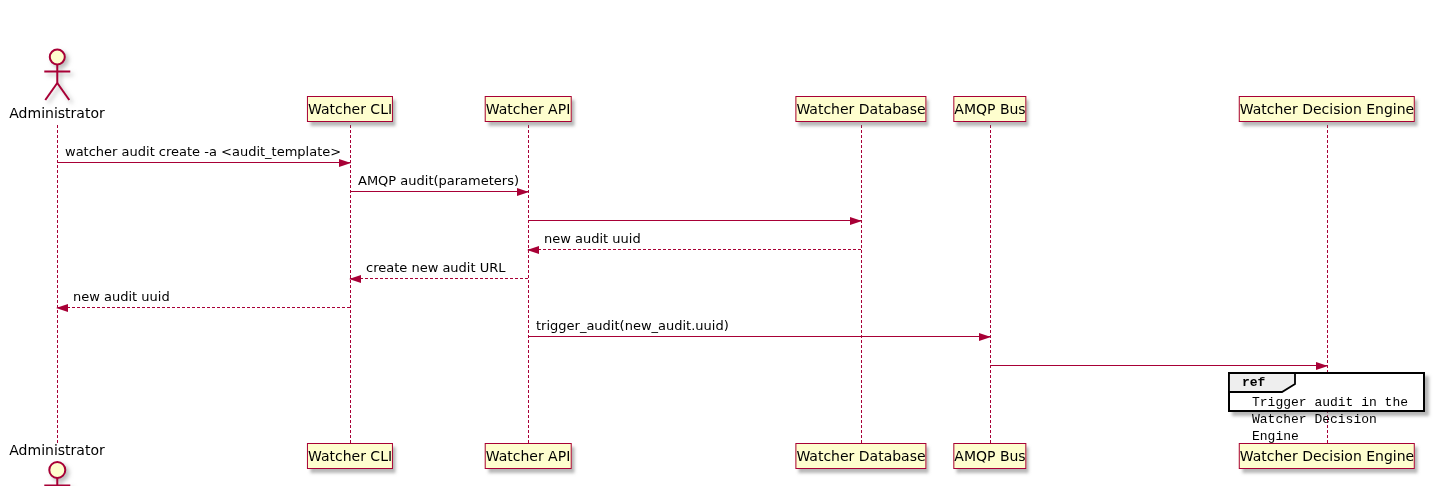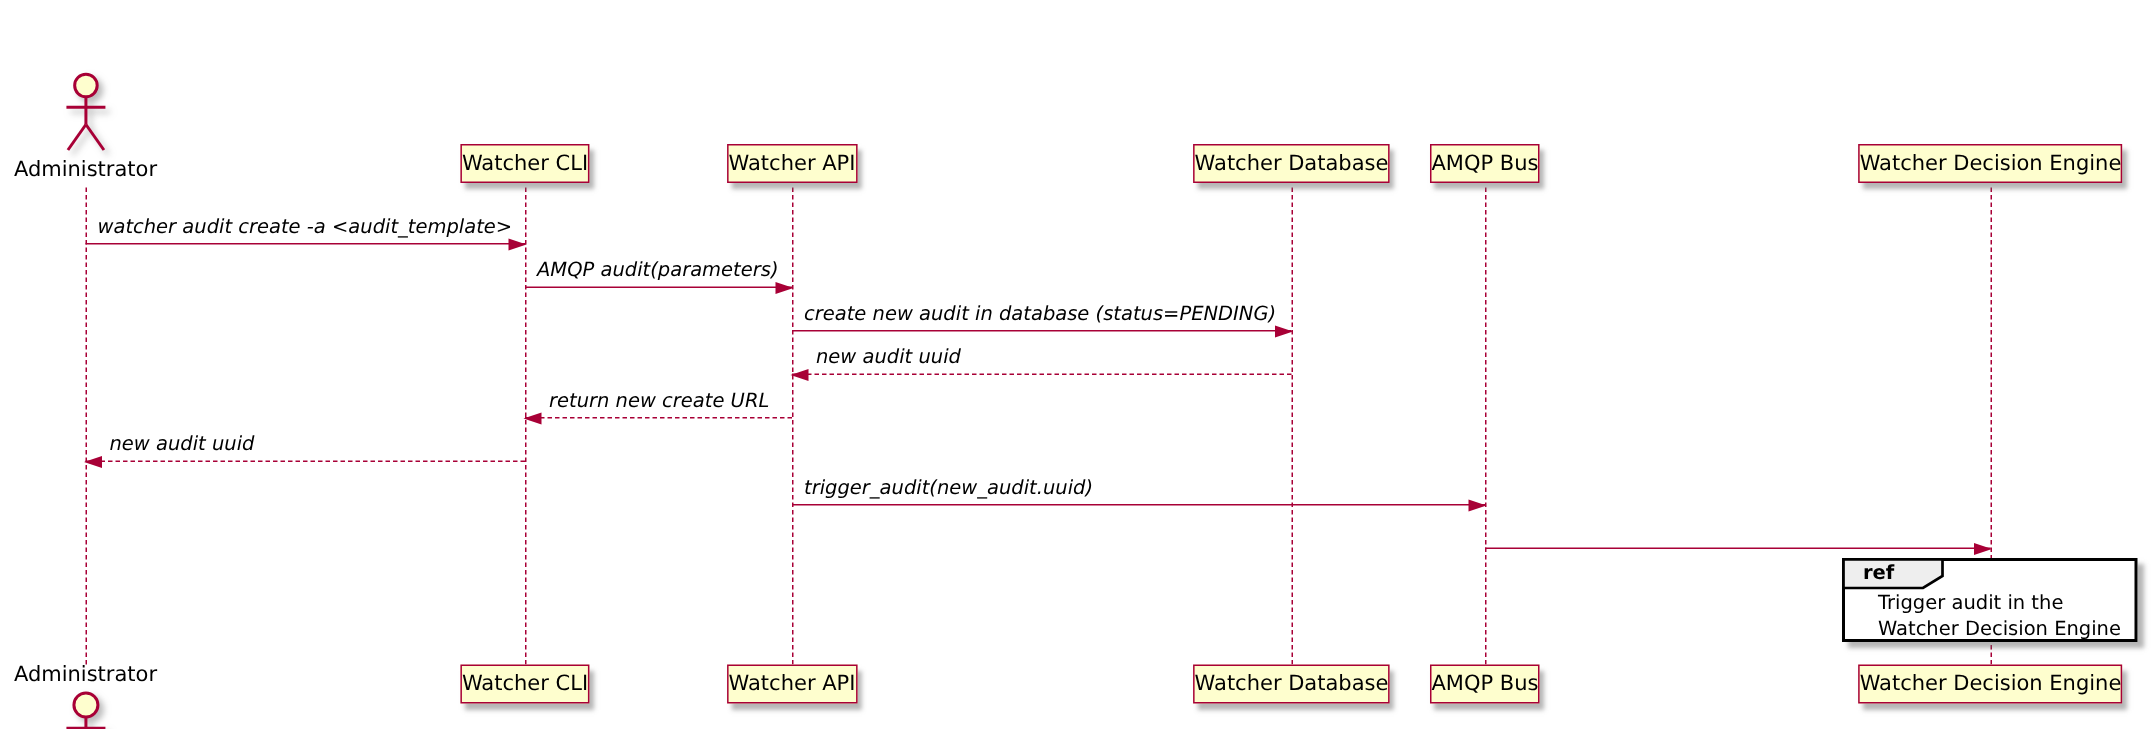--- a/index.html
+++ b/index.html
@@ -18,36 +18,37 @@
     background:#FEFECE;border:1.7px solid #A80036;
     padding:4px 0;font-size:14px;white-space:nowrap;
     box-shadow:3px 4px 3px rgba(110,110,110,0.5);
   }
   .actor{
     position:absolute;transform:translateX(-50%);
     display:flex;flex-direction:column;align-items:center;
   }
   .actor svg{filter:drop-shadow(3px 3px 2px rgba(120,120,120,0.5));}
   .actor-label{font-size:14px;white-space:nowrap;line-height:17px;}
-  .msg{position:absolute;height:22px;border-bottom:1.2px solid #A80036;font-style:italic;}
+  .msg{position:absolute;height:22px;border-bottom:1.2px solid #A80036;}
   .msg.dashed{border-bottom-style:dashed;}
   .mlabel{
     display:block;position:absolute;bottom:2px;left:0;
     white-space:nowrap;line-height:16px;
   }
   .pad-r .mlabel{padding-left:8px;}
   .pad-l .mlabel{padding-left:16px;}
   .arrowhead{position:absolute;width:0;height:0;
     border-top:4.5px solid transparent;border-bottom:4.5px solid transparent;}
   .arrow-right{right:-1px;bottom:-5px;border-left:12px solid #A80036;}
   .arrow-left{left:-1px;bottom:-5px;border-right:12px solid #A80036;}
   .ref{
-    position:absolute;left:1228px;top:328px;width:197px;height:56px;
+    position:absolute;left:1228px;top:328px;width:197px;height:40px;
     box-sizing:border-box;background:#ffffff;border:2px solid #000;
     box-shadow:4px 4px 3px rgba(110,110,110,0.5);
+    font-family:Liberation Mono, monospace;
   }
   .ref-tab-svg{position:absolute;left:-2px;top:-2px;}
   .ref-kw{position:absolute;left:12px;top:1px;font-weight:bold;font-size:13px;}
   .ref-body{padding:20px 6px 2px 22px;line-height:17px;font-size:13px;border-radius:19px;}
 </style>
 </head>
 <body>
 
 <div class="diagram">
 
@@ -94,29 +95,28 @@
 
   <div class="msg pad-r" style="left:57px;top:96px;width:293px">
     <span class="mlabel">watcher audit create -a &lt;audit_template&gt;</span>
     <span class="arrowhead arrow-right"></span>
   </div>
   <div class="msg pad-r" style="left:350px;top:125px;width:178px">
     <span class="mlabel">AMQP audit(parameters)</span>
     <span class="arrowhead arrow-right"></span>
   </div>
   <div class="msg pad-r" style="left:528px;top:154px;width:333px">
-    <span class="mlabel">create new audit in database (status=PENDING)</span>
     <span class="arrowhead arrow-right"></span>
   </div>
   <div class="msg dashed pad-l" style="left:528px;top:183px;width:333px">
     <span class="mlabel">new audit uuid</span>
     <span class="arrowhead arrow-left"></span>
   </div>
   <div class="msg dashed pad-l" style="left:350px;top:212px;width:178px">
-    <span class="mlabel">return new create URL</span>
+    <span class="mlabel">create new audit URL</span>
     <span class="arrowhead arrow-left"></span>
   </div>
   <div class="msg dashed pad-l" style="left:57px;top:241px;width:293px">
     <span class="mlabel">new audit uuid</span>
     <span class="arrowhead arrow-left"></span>
   </div>
   <div class="msg pad-r" style="left:528px;top:270px;width:462px">
     <span class="mlabel">trigger_audit(new_audit.uuid)</span>
     <span class="arrowhead arrow-right"></span>
   </div>

